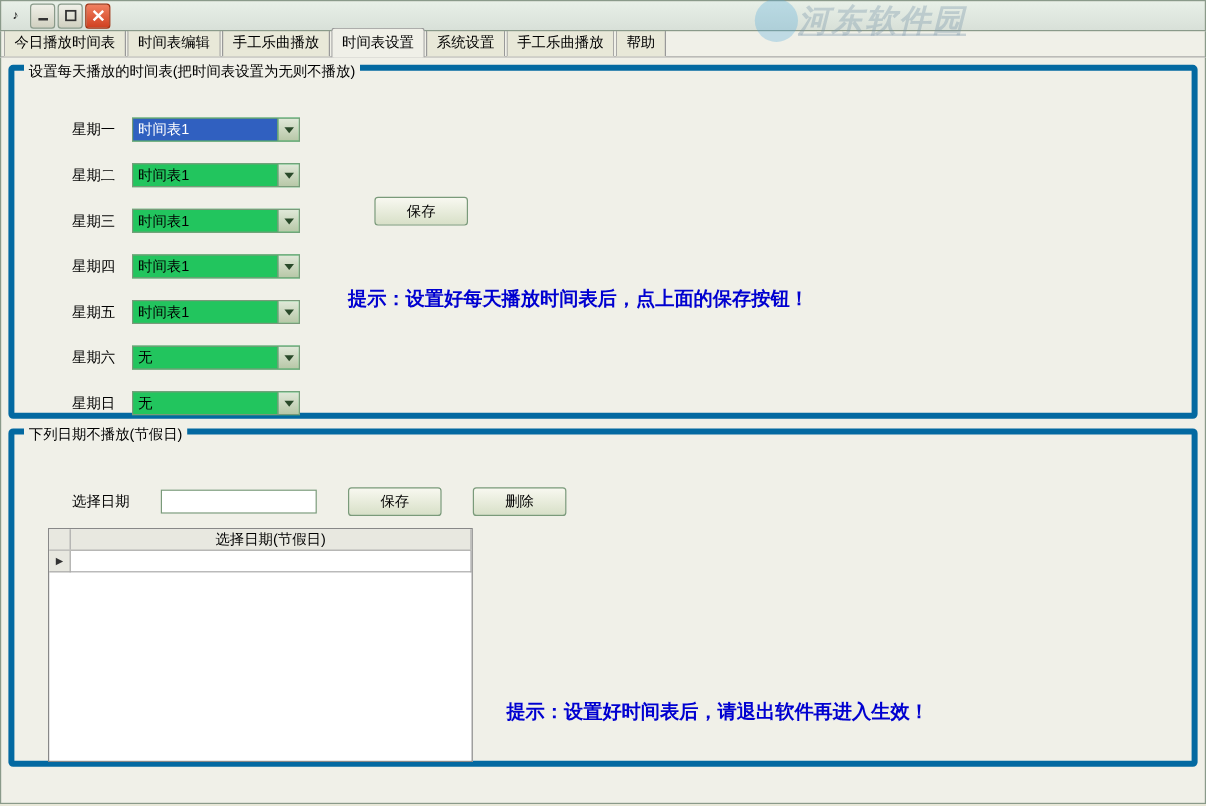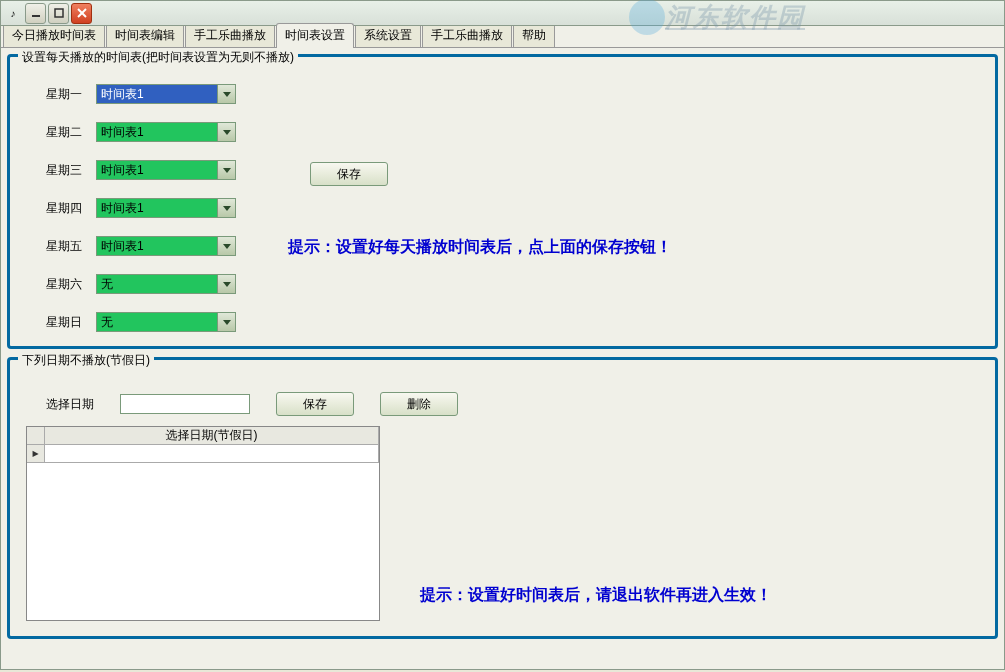--- a/index.html
+++ b/index.html
@@ -91,24 +91,24 @@
   padding-bottom: 4px;
 }
 .content {
   padding: 6px;
   background: #f0f0e8;
   height: 622px;
   border: 1px solid #8a9a8a;
   border-top: none;
 }
 .groupbox {
-  border: 3px solid #0369a1;
+  border: 5px solid #0369a1;
   border-radius: 4px;
   margin-bottom: 8px;
-  padding: 16px;
+  padding: 28px;
   position: relative;
   background: #f0f0e8;
 }
 .groupbox-title {
   position: absolute;
   top: -8px;
   left: 8px;
   background: #f0f0e8;
   padding: 0 4px;
   font-size: 12px;

